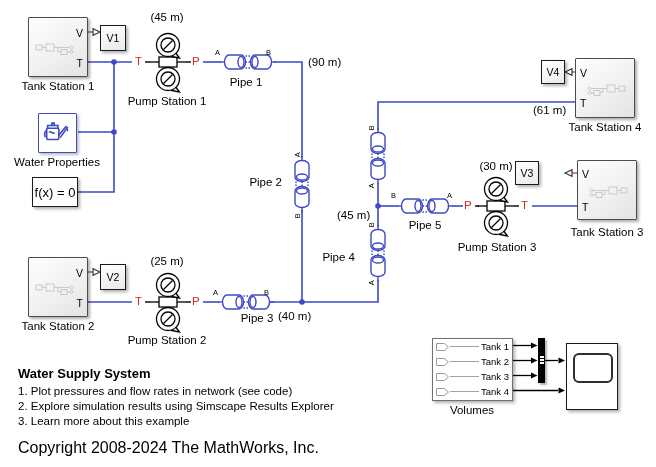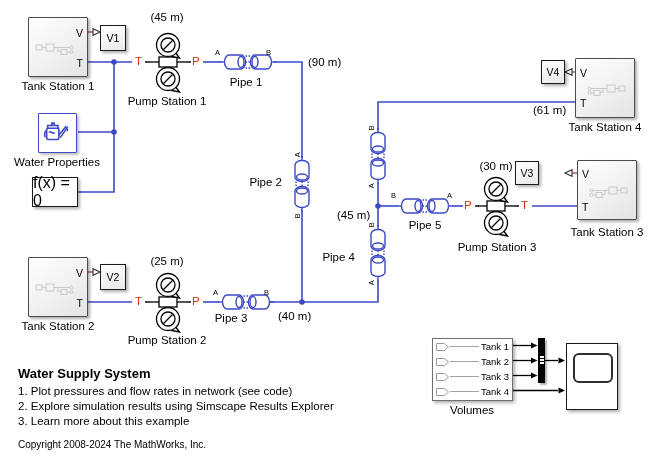--- a/index.html
+++ b/index.html
@@ -43,21 +43,21 @@
 
   .wprops {
     position:absolute; left:38px; top:113px; width:39px; height:40px;
     background:#fff; border:1.6px solid var(--wire); border-radius:1px;
     box-shadow: 2px 2px 3px rgba(0,0,0,.25);
   }
   .solver {
     position:absolute; left:32px; top:177px; width:46px; height:30px;
     background:#fff; border:1.5px solid #1a1a1a;
     box-shadow: 2px 2px 3px rgba(0,0,0,.32);
-    display:flex; align-items:center; justify-content:center; font-size:16px;
+    display:flex; align-items:center; justify-content:center; font-size:13px;
   }
   .volumes {
     position:absolute; left:432px; top:338px; width:81px; height:63px;
     background:#fff; border:1.2px solid #707070;
     box-shadow: 2px 2px 3px rgba(0,0,0,.3);
   }
   .vrow { position:absolute; left:3px; right:3px; height:15px; display:flex; align-items:center; }
   .vrow .vline { flex:1; height:1px; background:#a3a3a3; margin:0 2px 0 1px; }
   .vrow span { font-size:9.5px; color:#000; }
   .mux {
@@ -72,21 +72,21 @@
     position:absolute; left:566px; top:343px; width:52px; height:67px;
     background:#fff; border:1.5px solid #1a1a1a;
     box-shadow: 2px 2px 3px rgba(0,0,0,.32);
   }
   .scope .screen {
     position:absolute; left:6px; top:9px; width:40px; height:30px;
     border:2px solid #2e2e2e; border-radius:6px; background:#fff;
   }
   .title { position:absolute; left:18px; top:366px; font-size:13px; font-weight:bold;text-align:right; }
   .note  { position:absolute; left:18px; font-size:11.5px; }
-  .copy  { position:absolute; left:18px; top:439px; font-size:10px; }
+  .copy  { position:absolute; left:18px; top:439px; font-size:16px; }
 </style>
 </head>
 <body>
 
 <svg width="0" height="0" style="position:absolute" aria-hidden="true">
   <defs>
     <symbol id="sym-pipe" viewBox="0 0 56 20">
       <g style="stroke:var(--wire);stroke-width:1.4;fill:none">
         <path d="M0 10 H6"></path>
           <path d="M50 10 H56"></path>
@@ -271,21 +271,21 @@
     </svg>
   <span class="port-sm vert" style="left:295px;top:151px">A</span>
   <span class="port-sm vert" style="left:295px;top:212px">B</span>
   <div class="lbl r" style="left:182px;top:176px;width:100px">Pipe 2</div>
 
   <svg class="blockicon" style="left:218px;top:292px" width="56" height="20">
       <use href="#sym-pipe"></use>
     </svg>
   <span class="port-sm" style="left:213px;top:289px">A</span>
   <span class="port-sm" style="left:264px;top:289px">B</span>
-  <div class="lbl c" style="left:171px;top:312px;width:120px">Pipe 3</div>
+  <div class="lbl c" style="left:197px;top:312px;width:120px">Pipe 3</div>
 
   <svg class="blockicon" style="left:350px;top:243px;transform:rotate(90deg)" width="56" height="20">
       <use href="#sym-pipe"></use>
     </svg>
   <span class="port-sm vert" style="left:369px;top:221px">B</span>
   <span class="port-sm vert" style="left:369px;top:279px">A</span>
   <div class="lbl r" style="left:255px;top:251px;width:100px">Pipe 4</div>
 
   <svg class="blockicon" style="left:397px;top:196px" width="56" height="20">
       <use href="#sym-pipe"></use>

